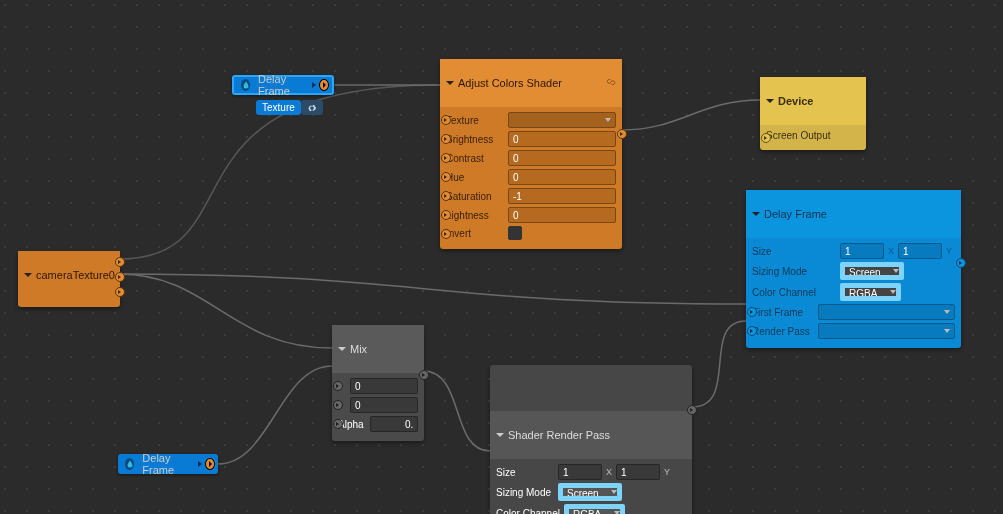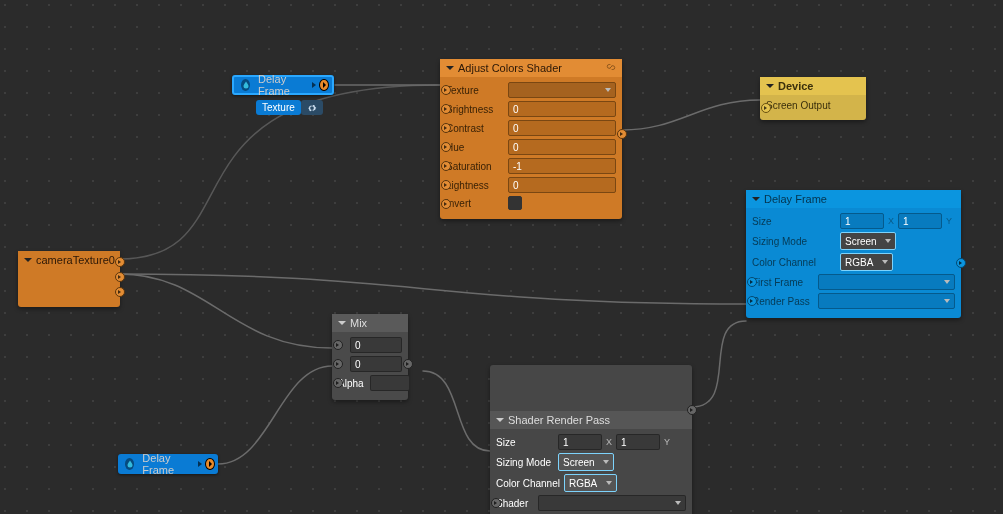--- a/index.html
+++ b/index.html
@@ -26,21 +26,21 @@
     pointer-events: none;
   }
   .node {
     position: absolute;
     border-radius: 3px;
     color: #fff;
     box-shadow: 0 2px 4px rgba(0,0,0,0.4);
   }
   .node-header {
     display: flex; align-items: center;
-    padding: 3px 6px;
+    padding: 18px 6px;
     font-size: 11px;
     font-weight: 500;
     cursor: move;
   }
   .node-header .caret {
     display:inline-block; width:0; height:0;
     border-top:4px solid #222; border-left:4px solid transparent; border-right:4px solid transparent;
     margin-right:4px;
   }
   .node-body { padding: 2px 6px 6px; }
@@ -54,21 +54,21 @@
     flex: 1; height: 16px;
     border: 1px solid rgba(0,0,0,0.3);
     background: rgba(0,0,0,0.15);
     color: #fff; font-size: 10px;
     padding: 0 4px;
     border-radius: 2px;
   }
   .prop-select {
     height: 18px; font-size: 10px;
     background: #555; color:#fff;
-    border:1px solid #7dd3fc; border-radius:2px;
+    border:5px solid #7dd3fc; border-radius:2px;
     padding: 0 18px 0 4px;
     appearance: none;
     position: relative;
   }
   .sel-wrap { position:relative; display:inline-block; }
   .sel-wrap::after {
     content:""; position:absolute; right:5px; top:50%;
     width:0;height:0;border-top:4px solid #bbb;border-left:3px solid transparent;border-right:3px solid transparent;
     transform:translateY(-50%); pointer-events:none;
   }
@@ -234,21 +234,21 @@
 <div class="node" style="left:18px; top:251px; width:102px; height:56px; background:#cf7a26;">
   <div class="node-header" style="background:#cf7a26;color:#2a1707;">
     <span class="caret"></span>
     <span>cameraTexture0</span>
   </div>
   <span class="cam-out arrow-in" style="top:6px;background:#e28c34;"></span>
   <span class="cam-out arrow-in" style="top:21px;background:#e28c34;"></span>
   <span class="cam-out arrow-in" style="top:36px;background:#e28c34;"></span>
 </div>
 
-<div class="node" style="left:332px; top:314px; width:76px; background:#4a4a4a;">
+<div class="node" style="left:332px; top:325px; width:92px; background:#4a4a4a;">
   <div class="node-header" style="background:#5a5a5a;color:#ddd;">
     <span class="caret" style="border-top-color:#ccc;"></span>
     <span>Mix</span>
   </div>
   <div class="node-body">
     <div class="prop-row">
       <span class="port input arrow-in" style="top:3px;background:#666;border-color:#222;"></span>
       <input class="prop-input" style="width: 40px; margin-left: 12px; background: rgb(57, 57, 57);" value="0">
     </div>
     <div class="prop-row">

